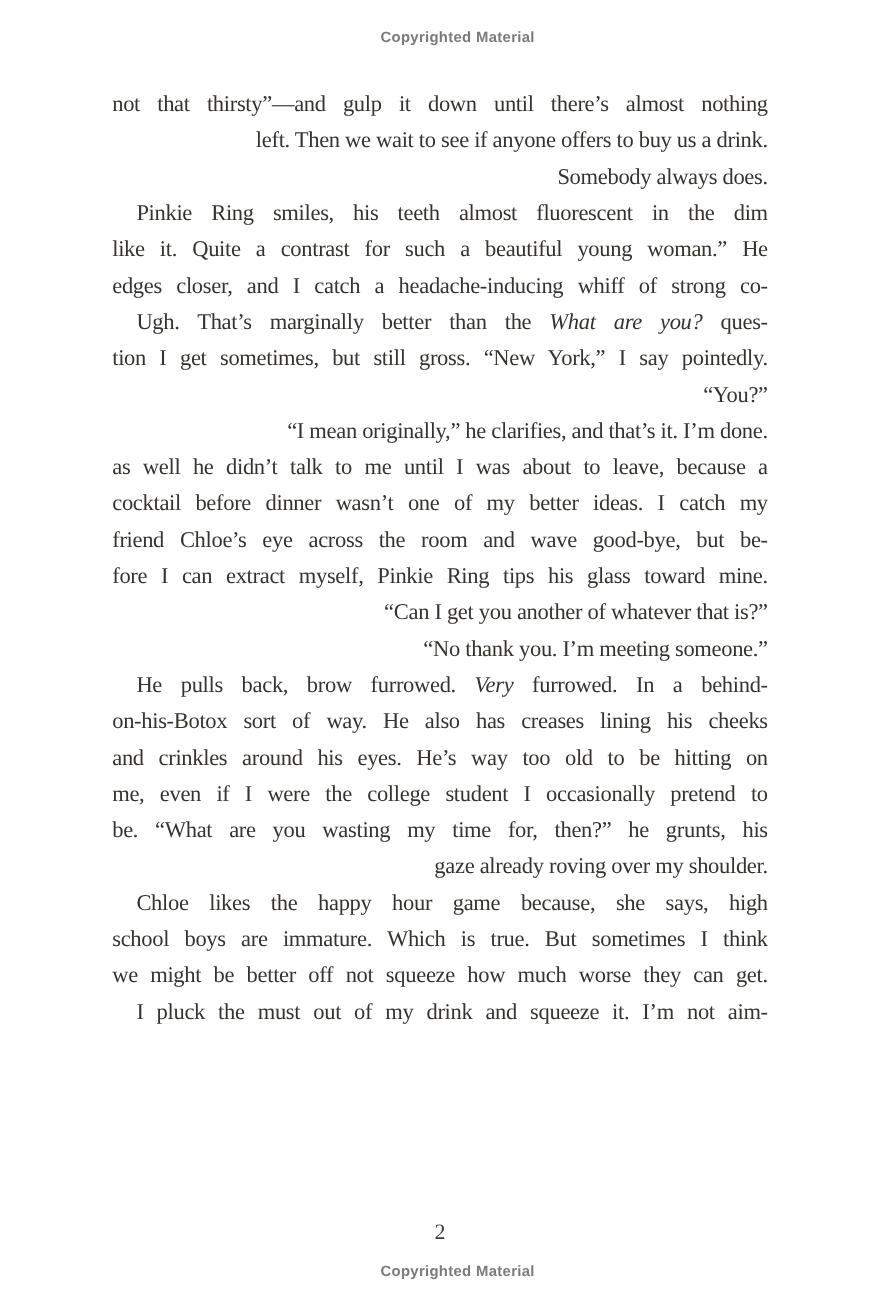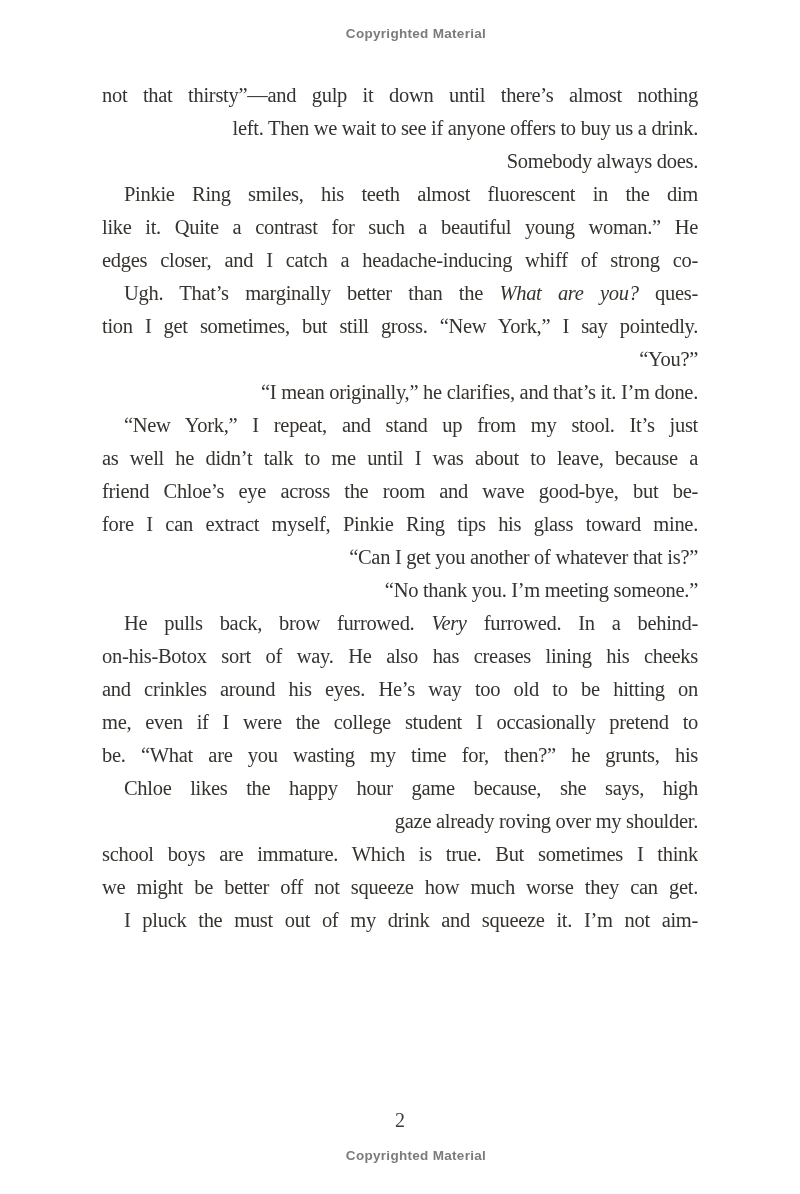--- a/index.html
+++ b/index.html
@@ -76,33 +76,33 @@
       <div class="line just"><span>not that thirsty”—and gulp it down until there’s almost nothing</span></div>
       <div class="line"><span>left. Then we wait to see if anyone offers to buy us a drink.</span></div>
       <div class="line indent"><span>Somebody always does.</span></div>
       <div class="line indent just"><span>Pinkie Ring smiles, his teeth almost fluorescent in the dim</span></div>
       <div class="line just"><span>like it. Quite a contrast for such a beautiful young woman.” He</span></div>
       <div class="line just"><span>edges closer, and I catch a headache-inducing whiff of strong co-</span></div>
       <div class="line indent just"><span>Ugh. That’s marginally better than the </span><span class="it">What are you?</span><span> ques-</span></div>
       <div class="line just"><span>tion I get sometimes, but still gross. “New York,” I say pointedly.</span></div>
       <div class="line"><span>“You?”</span></div>
       <div class="line indent"><span>“I mean originally,” he clarifies, and that’s it. I’m done.</span></div>
-      <div class="line indent just"><span>“New York,” I repeat, and stand up from my stool. It’s just</span></div>
       <div class="line just"><span>as well he didn’t talk to me until I was about to leave, because a</span></div>
+      <div class="line just"><span>cocktail before dinner wasn’t one of my better ideas. I catch my</span></div>
       <div class="line just"><span>friend Chloe’s eye across the room and wave good-bye, but be-</span></div>
       <div class="line just"><span>fore I can extract myself, Pinkie Ring tips his glass toward mine.</span></div>
       <div class="line"><span>“Can I get you another of whatever that is?”</span></div>
       <div class="line indent"><span>“No thank you. I’m meeting someone.”</span></div>
       <div class="line indent just"><span>He pulls back, brow furrowed. </span><span class="it">Very</span><span> furrowed. In a behind-</span></div>
       <div class="line just"><span>on-his-Botox sort of way. He also has creases lining his cheeks</span></div>
       <div class="line just"><span>and crinkles around his eyes. He’s way too old to be hitting on</span></div>
       <div class="line just"><span>me, even if I were the college student I occasionally pretend to</span></div>
       <div class="line just"><span>be. “What are you wasting my time for, then?” he grunts, his</span></div>
+      <div class="line"><span>gaze already roving over my shoulder.</span></div>
       <div class="line indent just"><span>Chloe likes the happy hour game because, she says, high</span></div>
-      <div class="line"><span>gaze already roving over my shoulder.</span></div>
       <div class="line just"><span>school boys are immature. Which is true. But sometimes I think</span></div>
       <div class="line just"><span>we might be better off not squeeze how much worse they can get.</span></div>
       <div class="line indent just"><span>I pluck the must out of my drink and squeeze it. I’m not aim-</span></div>
     </div>
 
   <div class="page-number">2</div>
 
   <div class="copyright-banner copyright-bottom">Copyrighted Material</div>
 
 </div>

